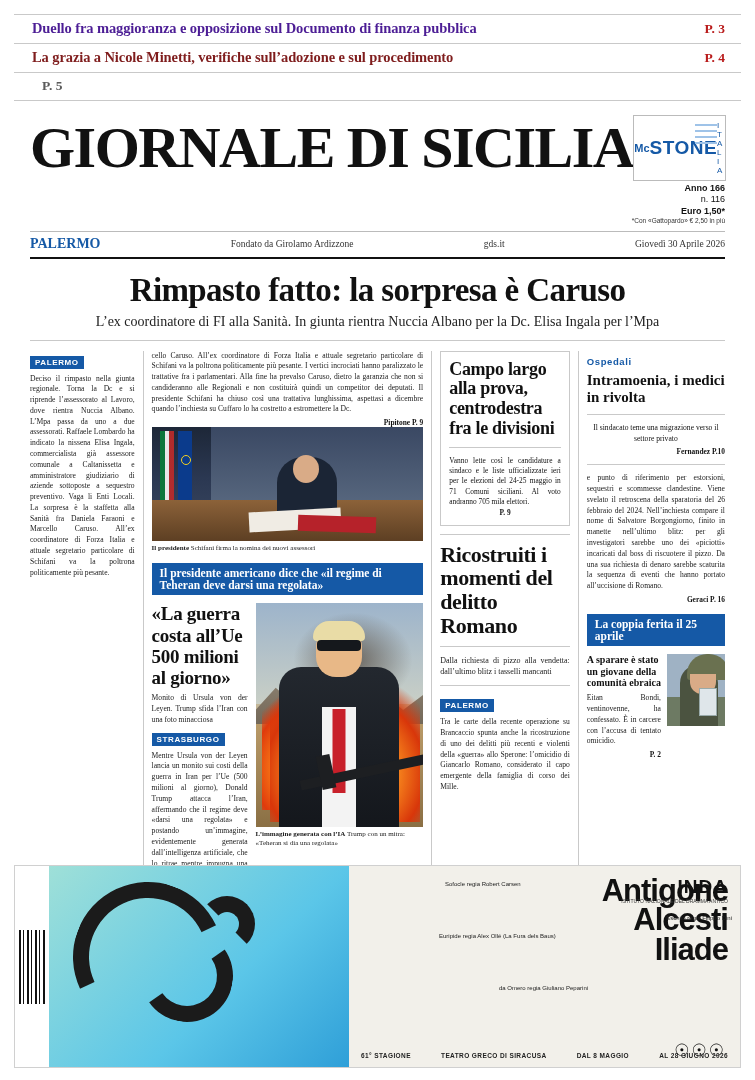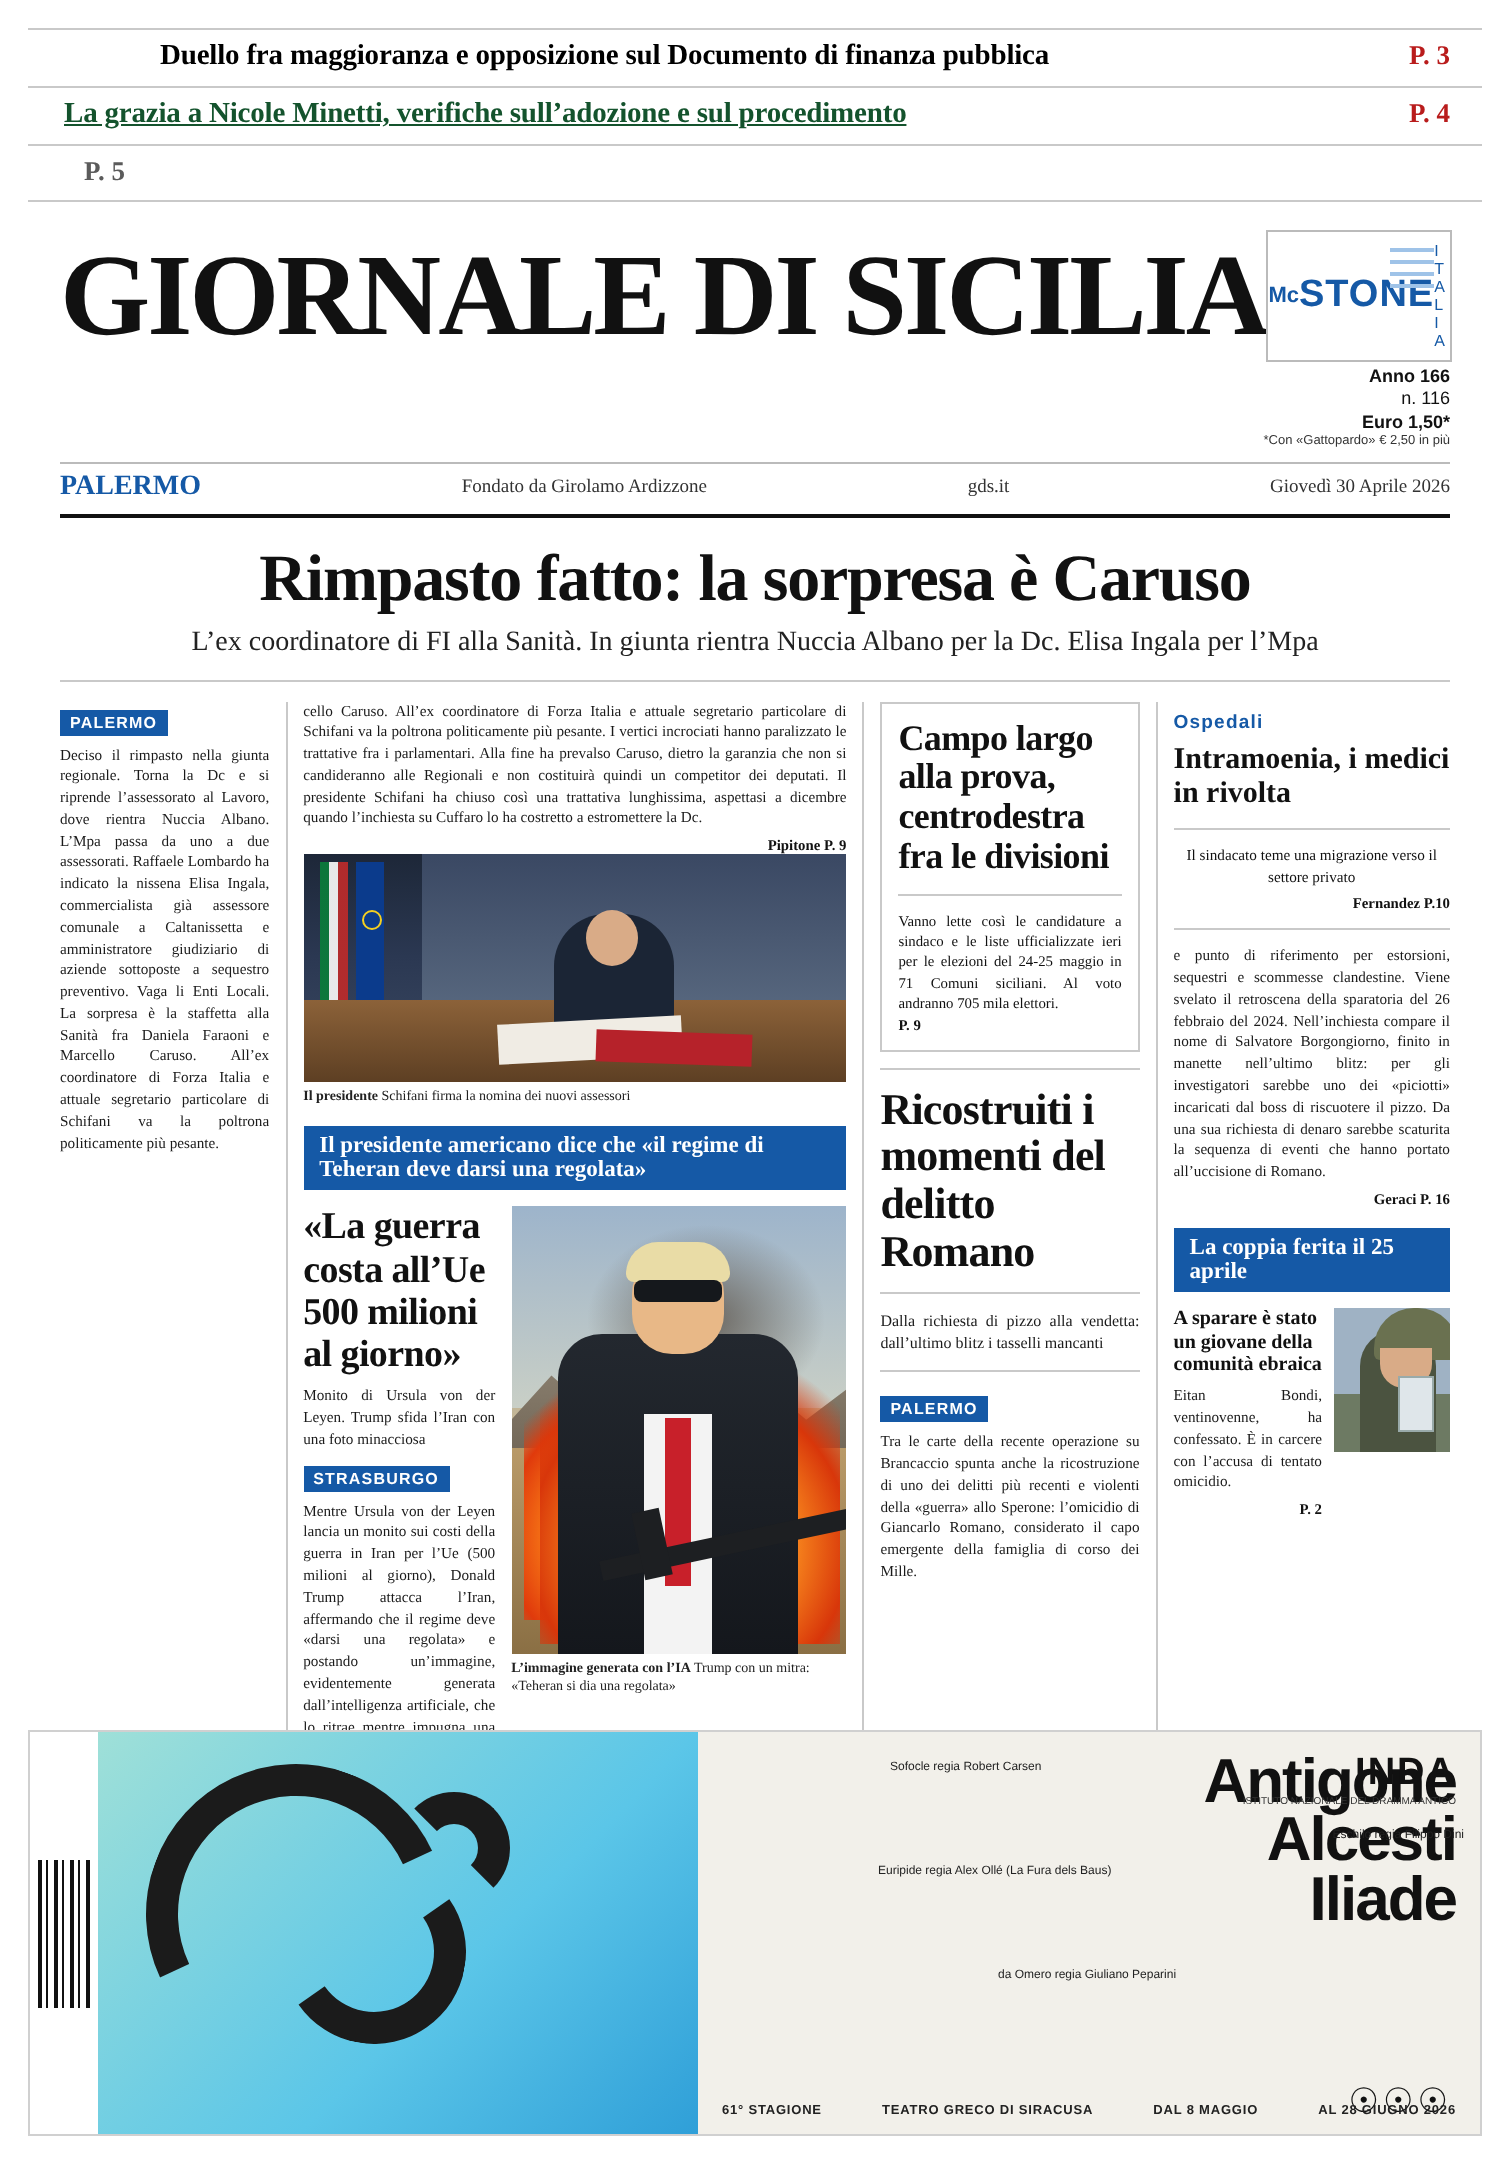--- a/index.html
+++ b/index.html
@@ -15,22 +15,22 @@
 
   
   .teasers { padding-top:14px; }
   .teaser {
     display:flex; align-items:baseline; justify-content:space-between;
     border-bottom:1px solid #c9c9c9;
     padding:5px 16px 6px 18px;
   }
   .teaser:first-child { border-top:1px solid #c9c9c9; }
   .teaser-text { font-weight:bold; font-size:14.5px; letter-spacing:-0.1px; }
-  .teaser-1 .teaser-text { color:#000000;margin-left:48px; }
-  .teaser-2 .teaser-text { color:#14532d;text-decoration:underline; }
+  .teaser-1 .teaser-text { color:#4c1d95; }
+  .teaser-2 .teaser-text { color:#7f1d1d; }
   .teaser-3 .teaser-text { color:#5b5b5b; }
   .teaser-page { font-weight:bold; font-size:13.5px; color:#b91c1c; margin-left:10px; white-space:nowrap; }
   .teaser-3 .teaser-page { color:#5b5b5b; }
 
   
   .masthead { display:flex; align-items:flex-start; padding:6px 16px 0 16px; }
   .masthead-title {
     font-family:"Liberation Serif", serif;
     font-weight:bold;
     font-size:58px;
@@ -160,21 +160,21 @@
   }
   .box-quote {
     font-weight:bold; font-size:19px; line-height:1.12; letter-spacing:-0.3px; color:#111;
   }
   .boxed { border:1px solid #c9c9c9; padding:8px; }
   .col-c-head { font-weight:bold; font-size:18px; line-height:1.1; letter-spacing:-0.3px; }
   .ospedali-head { font-weight:bold; font-size:15px; line-height:1.15; }
   .sec-title { font-weight:bold; font-size:22px; line-height:1.08; letter-spacing:-0.4px; }
   .small-note { font-size:7.4px; line-height:1.4; text-align:justify; }
   .center-note { font-size:7.6px; line-height:1.4; text-align:center; }
-  .pagref { font-weight:bold; font-size:7.4px; text-align:left; }
+  .pagref { font-weight:bold; font-size:7.4px; text-align:center; }
   .hr { border-top:1px solid #c9c9c9; margin:8px 0; }
 
   
   .ad {
     position:absolute; left:14px; right:14px; bottom:12px; height:203px;
     border:1px solid #d0d0d0; background:#f2f0ea; display:flex; overflow:hidden;
   }
   .ad-barcode { width:34px; background:#fff; display:flex; align-items:center; justify-content:center; }
   .bc { width:26px; height:74px;
     background:repeating-linear-gradient(90deg,#111 0 2px,#fff 2px 4px,#111 4px 5px,#fff 5px 8px); }

